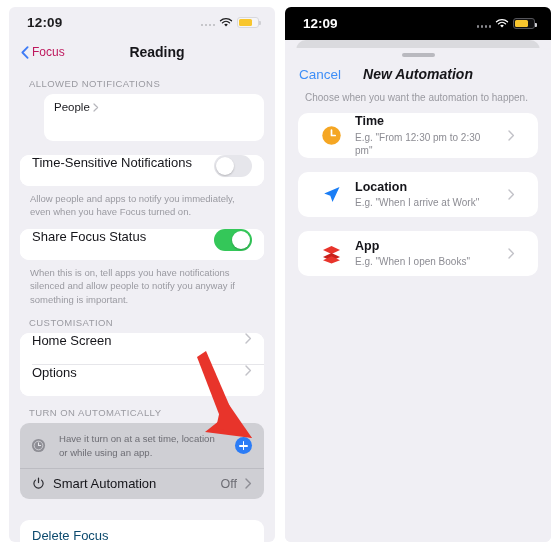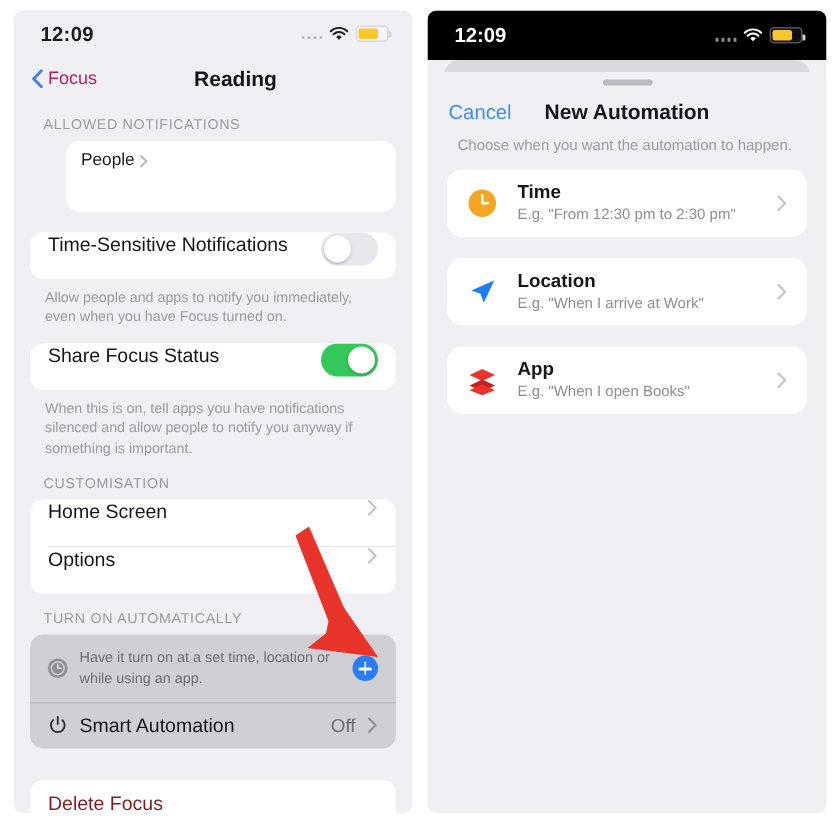--- a/index.html
+++ b/index.html
@@ -91,21 +91,21 @@
     position: absolute; top: 1.6px; width: 18.8px; height: 18.8px;
     border-radius: 50%; background: #fff;
     box-shadow: 0 1px 2px rgba(0,0,0,0.22);
   }
   .toggle.off .knob { left: 1.6px; }
   .toggle.on  .knob { right: 1.6px; }
 
   
   .auto-group { background: #cfcfd4; border-radius: 9px; overflow: hidden; }
   .auto-hint {
-    display: flex; align-items: center; gap: 7px;
+    display: flex; align-items: center; gap: 13px;
     padding: 9px 12px 9px 11px; min-height: 40px;
   }
   .auto-hint .txt { flex: 1; font-size: 9.6px; line-height: 1.38; color: #6d6d74; }
   .hint-icon { width: 15px; height: 15px; flex: none; display:block; }
   .plus-btn {
     width: 17px; height: 17px; border-radius: 50%; background: #2b7cf6;
     flex: none; position: relative;
   }
   .plus-btn::before, .plus-btn::after {
     content: ""; position: absolute; background: #fff; border-radius: 1px;
@@ -115,21 +115,21 @@
   .auto-sep { height: 1px; background: #bcbcc2; }
   .auto-row { display: flex; align-items: center; gap: 8px; padding: 0 12px; min-height: 30px; }
   .auto-row .label { flex: 1; font-size: 13px; color: #15151a; }
   .auto-row .value { font-size: 12.5px; color: #6d6d74; }
   .power-icon { width: 13px; height: 13px; display:block; flex:none; }
 
   .delete-card {
     background: #fff; border-radius: 9px; padding: 0 12px;
     height: 32px; display: flex; align-items: center;
   }
-  .delete-card .label { font-size: 13px; color: #7f1d1d; }
+  .delete-card .label { font-size: 13px; color: #0c4a6e; }
 
   
   .arrow-svg { position: absolute; left: 0; top: 0; width: 560px; height: 560px; pointer-events: none; }
 
   
   .phone-right {
     position: absolute; left: 285px; top: 7px;
     width: 266px; height: 535px;
     background: #f0eff4; border-radius: 6px; overflow: hidden;
   }
@@ -150,29 +150,29 @@
   .grabber {
     width: 33px; height: 4px; border-radius: 2px; background: #b9b9bf;
     margin: 5px auto 0 auto;
   }
   .sheet-nav {
     height: 34px; display: flex; align-items: center; position: relative; padding: 0 14px;
   }
   .cancel { font-size: 13.5px; color: #3e8ef7; }
   .sheet-title {
     position: absolute; left: 0; right: 0; text-align: center;
-    font-size: 14px; font-weight: bold; color: #16161a; pointer-events: none;
+    font-size: 14px; font-weight: bold; color: #16161a; pointer-events: none; font-style: italic;
   }
   .sheet-sub {
     text-align: left; font-size: 10px; color: #9a9aa1; padding: 1px 20px 10px 20px;
   }
   .opt-list { padding: 0 13px; display: flex; flex-direction: column; gap: 14px; }
   .opt {
     background: #fff; border-radius: 10px; min-height: 45px;
-    display: flex; align-items: center; gap: 13px; padding: 0 13px;
+    display: flex; align-items: center; gap: 13px; padding: 0 23px;
   }
   .opt .ic { width: 21px; height: 21px; flex: none; display:block; }
   .opt .texts { flex: 1; }
   .opt .t { font-size: 12.5px; font-weight: bold; color: #15151a; line-height: 1.25; }
   .opt .s { font-size: 10px; color: #8c8c93; line-height: 1.3; margin-top: 1px; }
 </style>
 </head>
 <body>
 
 <div class="stage">

